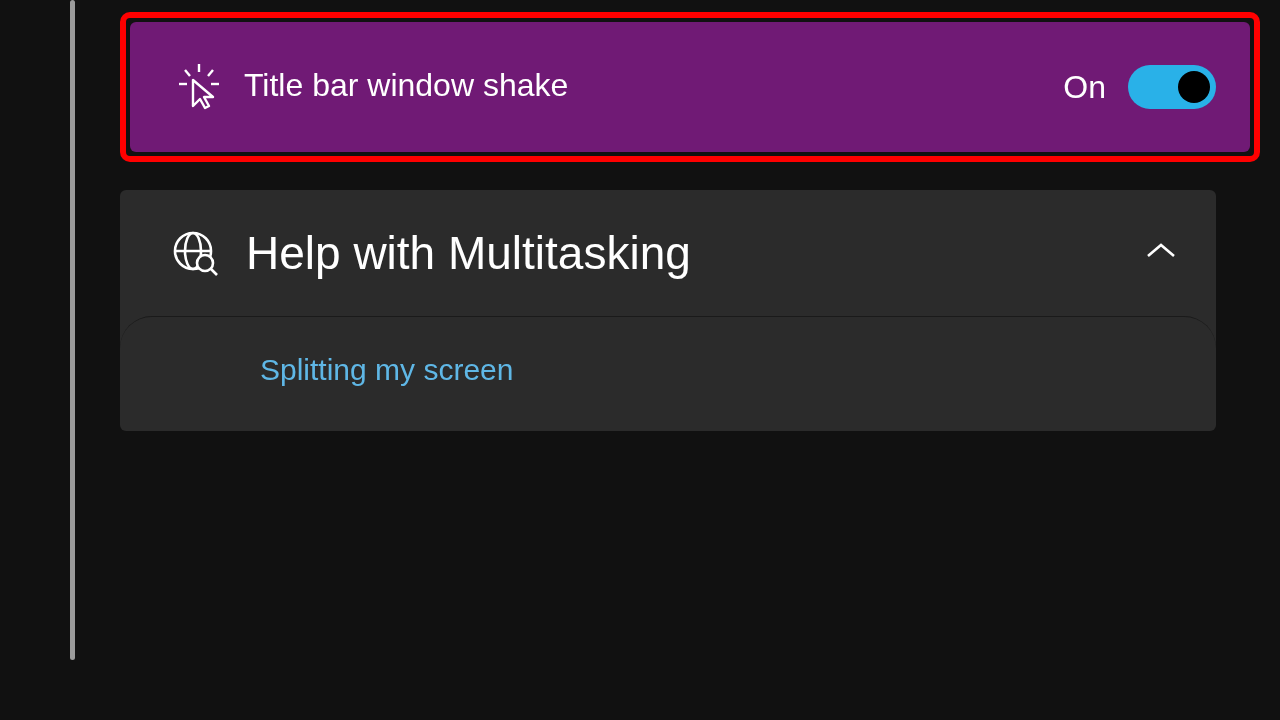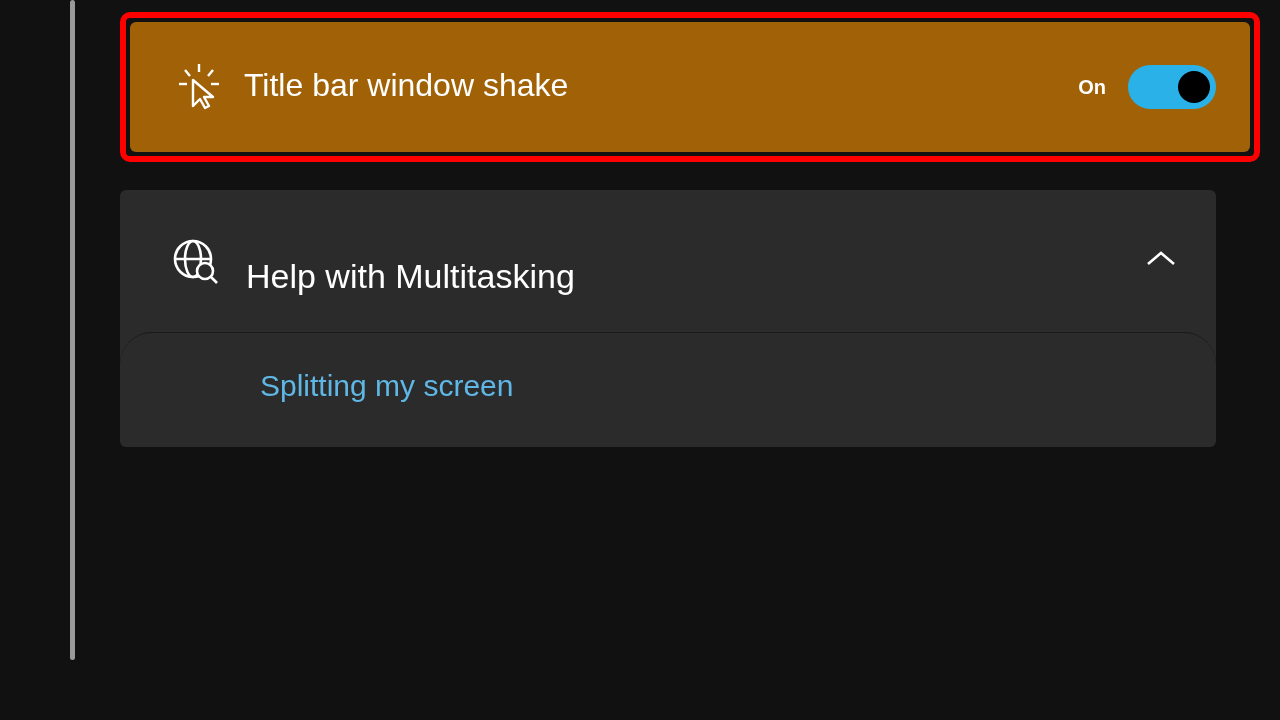--- a/index.html
+++ b/index.html
@@ -29,21 +29,21 @@
     padding-top: 0;
   }
   .highlight-box {
     border: 6px solid #ff0000;
     border-radius: 10px;
     margin-top: 12px;
     padding: 4px;
     width: 1120px;
   }
   .setting-card {
-    background: #a16207;
+    background: #701a75;
     border-radius: 6px;
     display: flex;
     align-items: center;
     padding: 28px 34px 28px 34px;
     min-height: 130px;
     box-sizing: border-box;
   }
   .setting-icon-wrap {
     width: 70px;
     display: flex;
@@ -69,22 +69,22 @@
     line-height: 1.35;
     max-width: 700px;
   }
   .toggle-area {
     display: flex;
     align-items: center;
     gap: 22px;
     flex-shrink: 0;
   }
   .toggle-label {
-    font-size: 20px;
-    font-weight: 700;
+    font-size: 32px;
+    font-weight: 400;
     color: #ffffff;
     margin-left: 18px;
   }
   .toggle-switch {
     width: 88px;
     height: 44px;
     background: #29b1e8;
     border-radius: 22px;
     position: relative;
     cursor: pointer;
@@ -119,25 +119,24 @@
   }
   .support-icon-wrap {
     width: 70px;
     display: flex;
     justify-content: center;
     align-items: center;
     flex-shrink: 0;
   }
   .support-title {
     flex: 1;
-    font-size: 34px;
+    font-size: 46px;
     font-weight: 400;
     color: #ffffff;
     padding-left: 16px;
-    margin-top: 31px;
   }
   .chevron {
     flex-shrink: 0;
   }
   .support-body {
     border-top: 1px solid #1a1a1a;
     padding: 36px 40px 44px 140px;
     border-radius: 32px;
   }
   .support-link {

